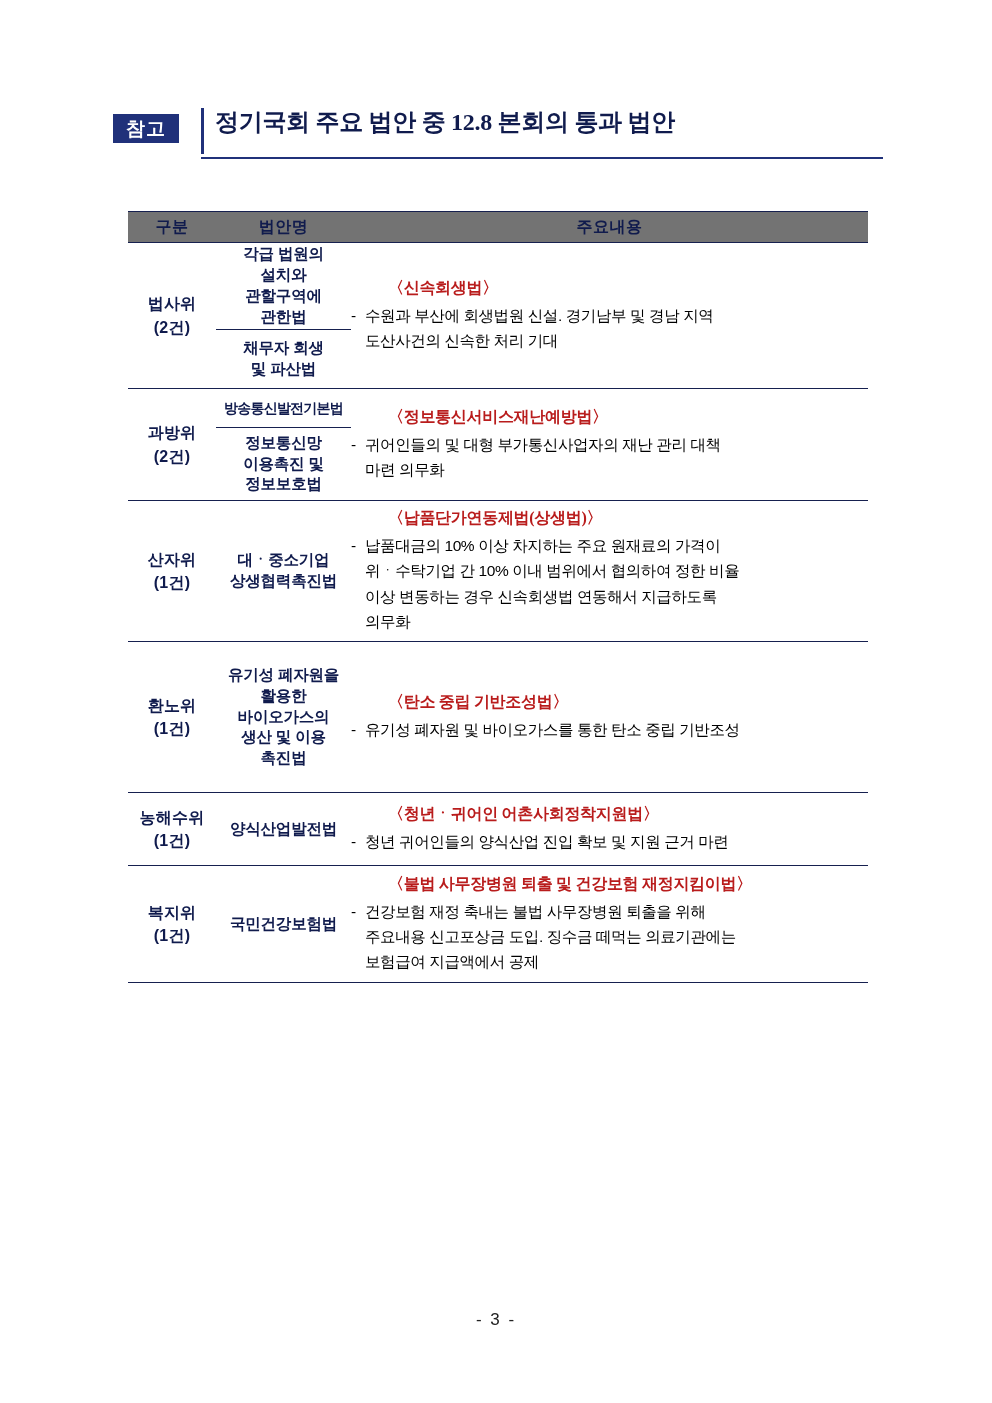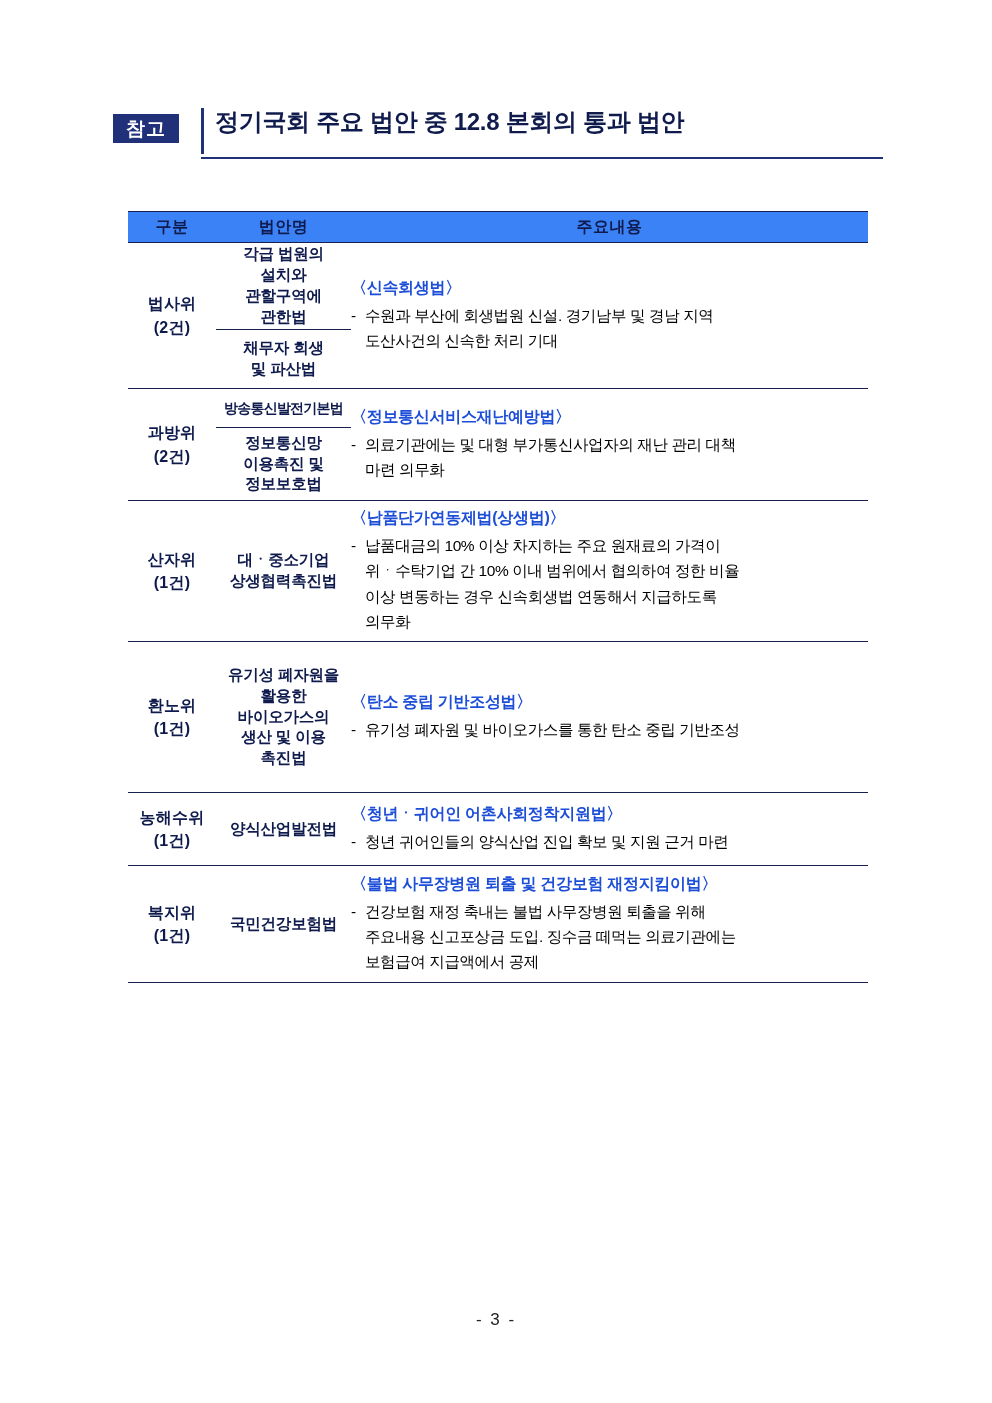--- a/index.html
+++ b/index.html
@@ -51,21 +51,21 @@
     left: 88px;
     top: 0px;
     width: 3px;
     height: 46px;
     background: #20317a;
   }
   .header-title {
     position: absolute;
     left: 102px;
     top: -2px;
-    font-family: Liberation Sans, sans-serif;
+    font-family: Liberation Serif, serif;
     font-weight: bold;
     font-size: 24px;
     color: #101b4d;
     white-space: nowrap;
     letter-spacing: -0.3px;
   }
   .header-rule {
     position: absolute;
     left: 88px;
     top: 49px;
@@ -92,21 +92,21 @@
 
   table.bills th, table.bills td {
     border-left: none;
     border-right: none;
     vertical-align: middle;
     padding: 0;
   }
   .th-row th {
     border-top: 1.6px solid #16204f;
     border-bottom: 1.1px solid #16204f;
-    background: #3b82f6;
+    background: #737373;
     font-family: "Liberation Sans", sans-serif;
     font-weight: bold;
     font-size: 16px;
     color: #101b4d;
     height: 30px;
     text-align: center;
     letter-spacing: 0.5px;
   }
   .vline {
     border-right: 1.1px solid #16204f;
@@ -133,26 +133,27 @@
   }
   td.name.small {
     font-size: 14px;
     letter-spacing: -0.8px;
   }
   td.content {
     padding: 8px 10px 8px 14px;
     vertical-align: middle;
   }
   .c-title {
-    font-family: Liberation Sans, sans-serif;
+    font-family: Liberation Serif, serif;
     font-weight: bold;
     font-size: 16px;
-    color: #1d4ed8;
+    color: #b91c1c;
     margin-bottom: 4px;
     letter-spacing: -0.3px;
+    margin-left: 37px;
   }
   .c-body {
     font-family: "Liberation Sans", sans-serif;
     font-size: 15.5px;
     color: #000000;
     line-height: 1.62;
     letter-spacing: -0.4px;
   }
   .c-body .dash {
     display: inline-block;
@@ -237,21 +238,21 @@
           <td class="grp vline sep-bottom" rowspan="2" style="height:46px;">
             <div>과방위</div>
             <div>(2건)</div>
           </td>
           <td class="name small vline sep-thin" style="height:38px;">
             <div>방송통신발전기본법</div>
           </td>
           <td class="content sep-bottom" rowspan="2">
             <div class="c-title">〈정보통신서비스재난예방법〉</div>
             <div class="c-body">
-              <div><span class="dash">-</span><span>의료기관에는 및 대형 부가통신사업자의 재난 관리 대책</span></div>
+              <div><span class="dash">-</span><span>귀어인들의 및 대형 부가통신사업자의 재난 관리 대책</span></div>
               <div class="indent">마련 의무화</div>
             </div>
           </td>
         </tr>
         <tr>
           <td class="name vline sep-bottom" style="height:72px;">
             <div>정보통신망</div>
             <div>이용촉진 및</div>
             <div>정보보호법</div>
           </td>

